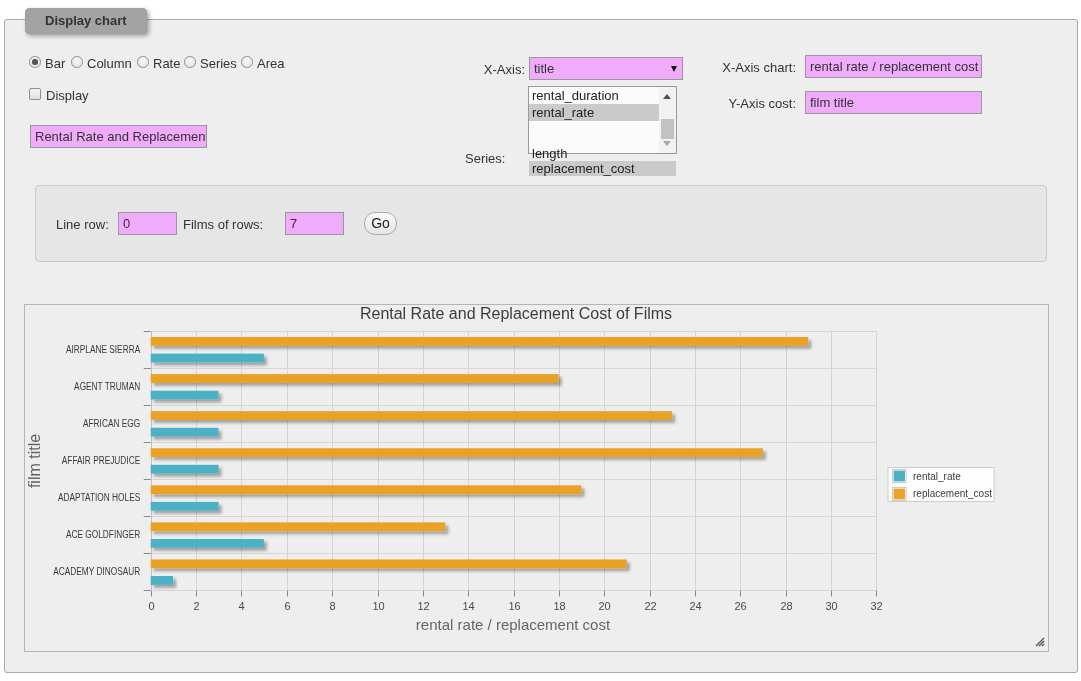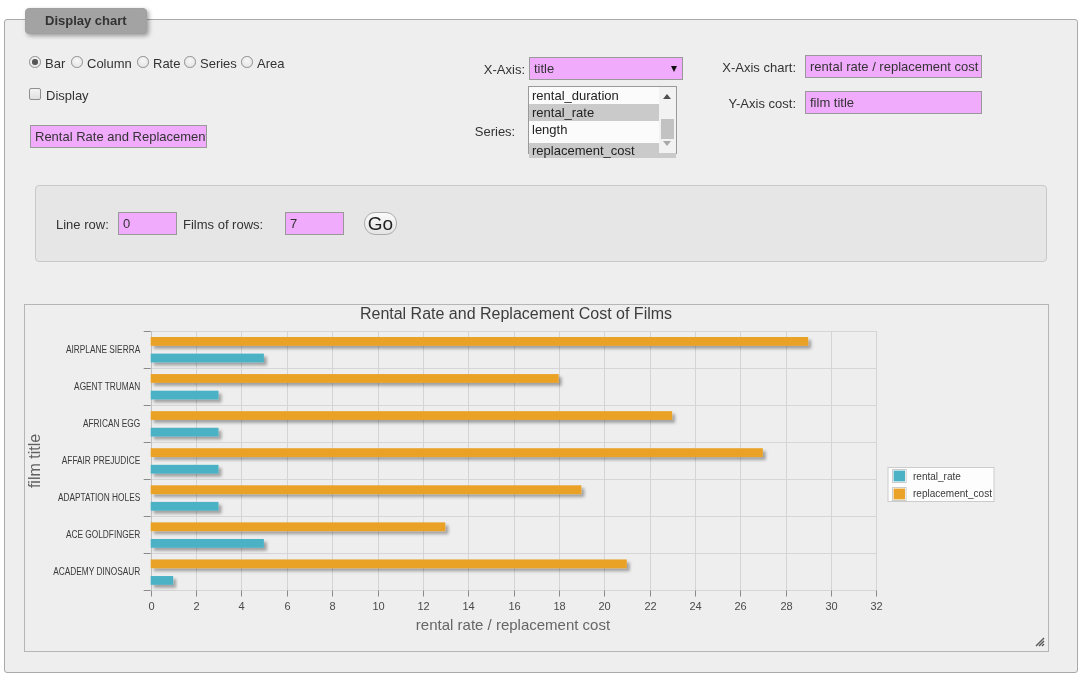--- a/index.html
+++ b/index.html
@@ -17,21 +17,21 @@
       background:radial-gradient(circle at 50% 35%, #f7f7f7 0%, #e0e0e0 100%);}
   .radio.checked::after{content:"";position:absolute;left:2px;top:2px;width:5.5px;height:5.5px;
       border-radius:50%;background:#555;}
   .checkbox{width:9.5px;height:9.5px;border:1px solid #8f8f8f;border-radius:2px;
       background:linear-gradient(#f4f4f4,#e0e0e0);}
   .lbl{font-size:13px;color:#333;}
   
   .tinput{background:#f0abfc;border:1px solid #999;height:21px;line-height:21px;
       padding:0 0 0 4px;font-size:13px;color:#333;white-space:nowrap;overflow:hidden;}
   .goBtn{border:1px solid #ababab;border-radius:11px;background:linear-gradient(#fbfbfb,#e4e4e4);
-      text-align:center;font-size:19px;color:#222;}
+      text-align:center;font-size:14px;color:#222;}
 </style>
 </head>
 <body>
  <div class="abs" id="fs"></div>
  <div class="abs" id="legendtab">Display chart</div>
 
  <div class="abs radio checked" style="left:29px;top:56px;"></div>
  <div class="abs lbl" style="left:45px;top:56px;">Bar</div>
  <div class="abs radio" style="left:71px;top:56px;"></div>
  <div class="abs lbl" style="left:87px;top:56px;">Column</div>
@@ -45,25 +45,25 @@
  <div class="abs checkbox" style="left:29px;top:88px;"></div>
  <div class="abs lbl" style="left:46px;top:88px;">Display</div>
 
  <div class="abs tinput" style="left:30px;top:125px;width:171px;">Rental Rate and Replacement Cost of Films</div>
 
  <div class="abs lbl" style="left:465px;top:62px;width:60px;text-align:right;white-space:nowrap;">X-Axis:</div>
  <div class="abs tinput" style="left:529px;top:57px;width:148px;">title
    <span style="position:absolute;right:5.5px;top:7.5px;width:0;height:0;border-left:3.8px solid transparent;border-right:3.8px solid transparent;border-top:6px solid #111;"></span>
  </div>
 
- <div class="abs lbl" style="left:465px;top:124px;width:60px;text-align:center;white-space:nowrap;">Series:</div>
+ <div class="abs lbl" style="left:465px;top:151px;width:60px;text-align:left;white-space:nowrap;">Series:</div>
  <div class="abs" id="listbox" style="left:528px;top:86px;width:147px;height:66px;background:#fbfbfb;border:1px solid #999;font-size:13px;color:#222;">
    <div style="height:17px;line-height:17px;padding-left:3px;">rental_duration</div>
    <div style="height:17px;line-height:17px;padding-left:3px;background:#cacaca;">rental_rate</div>
-   <div style="height:22px;line-height:17px;padding-left:3px;">length</div>
+   <div style="height:16px;line-height:17px;padding-left:3px;margin-top:24px;">length</div>
    <div style="height:15px;line-height:15px;padding-left:3px;background:#cacaca;">replacement_cost</div>
 
    <div style="position:absolute;right:0;top:0;width:17px;height:66px;background:#f2f2f2;">
      <div style="position:absolute;left:4px;top:7px;width:0;height:0;border-left:4.5px solid transparent;border-right:4.5px solid transparent;border-bottom:5px solid #4f4f4f;"></div>
      <div style="position:absolute;left:2px;top:32px;width:13px;height:20px;background:#c2c2c2;"></div>
      <div style="position:absolute;left:4px;bottom:7px;width:0;height:0;border-left:4.5px solid transparent;border-right:4.5px solid transparent;border-top:5px solid #a8a8a8;"></div>
    </div>
  </div>
 
  <div class="abs lbl" style="left:716px;top:60px;width:80px;text-align:right;">X-Axis chart:</div>

